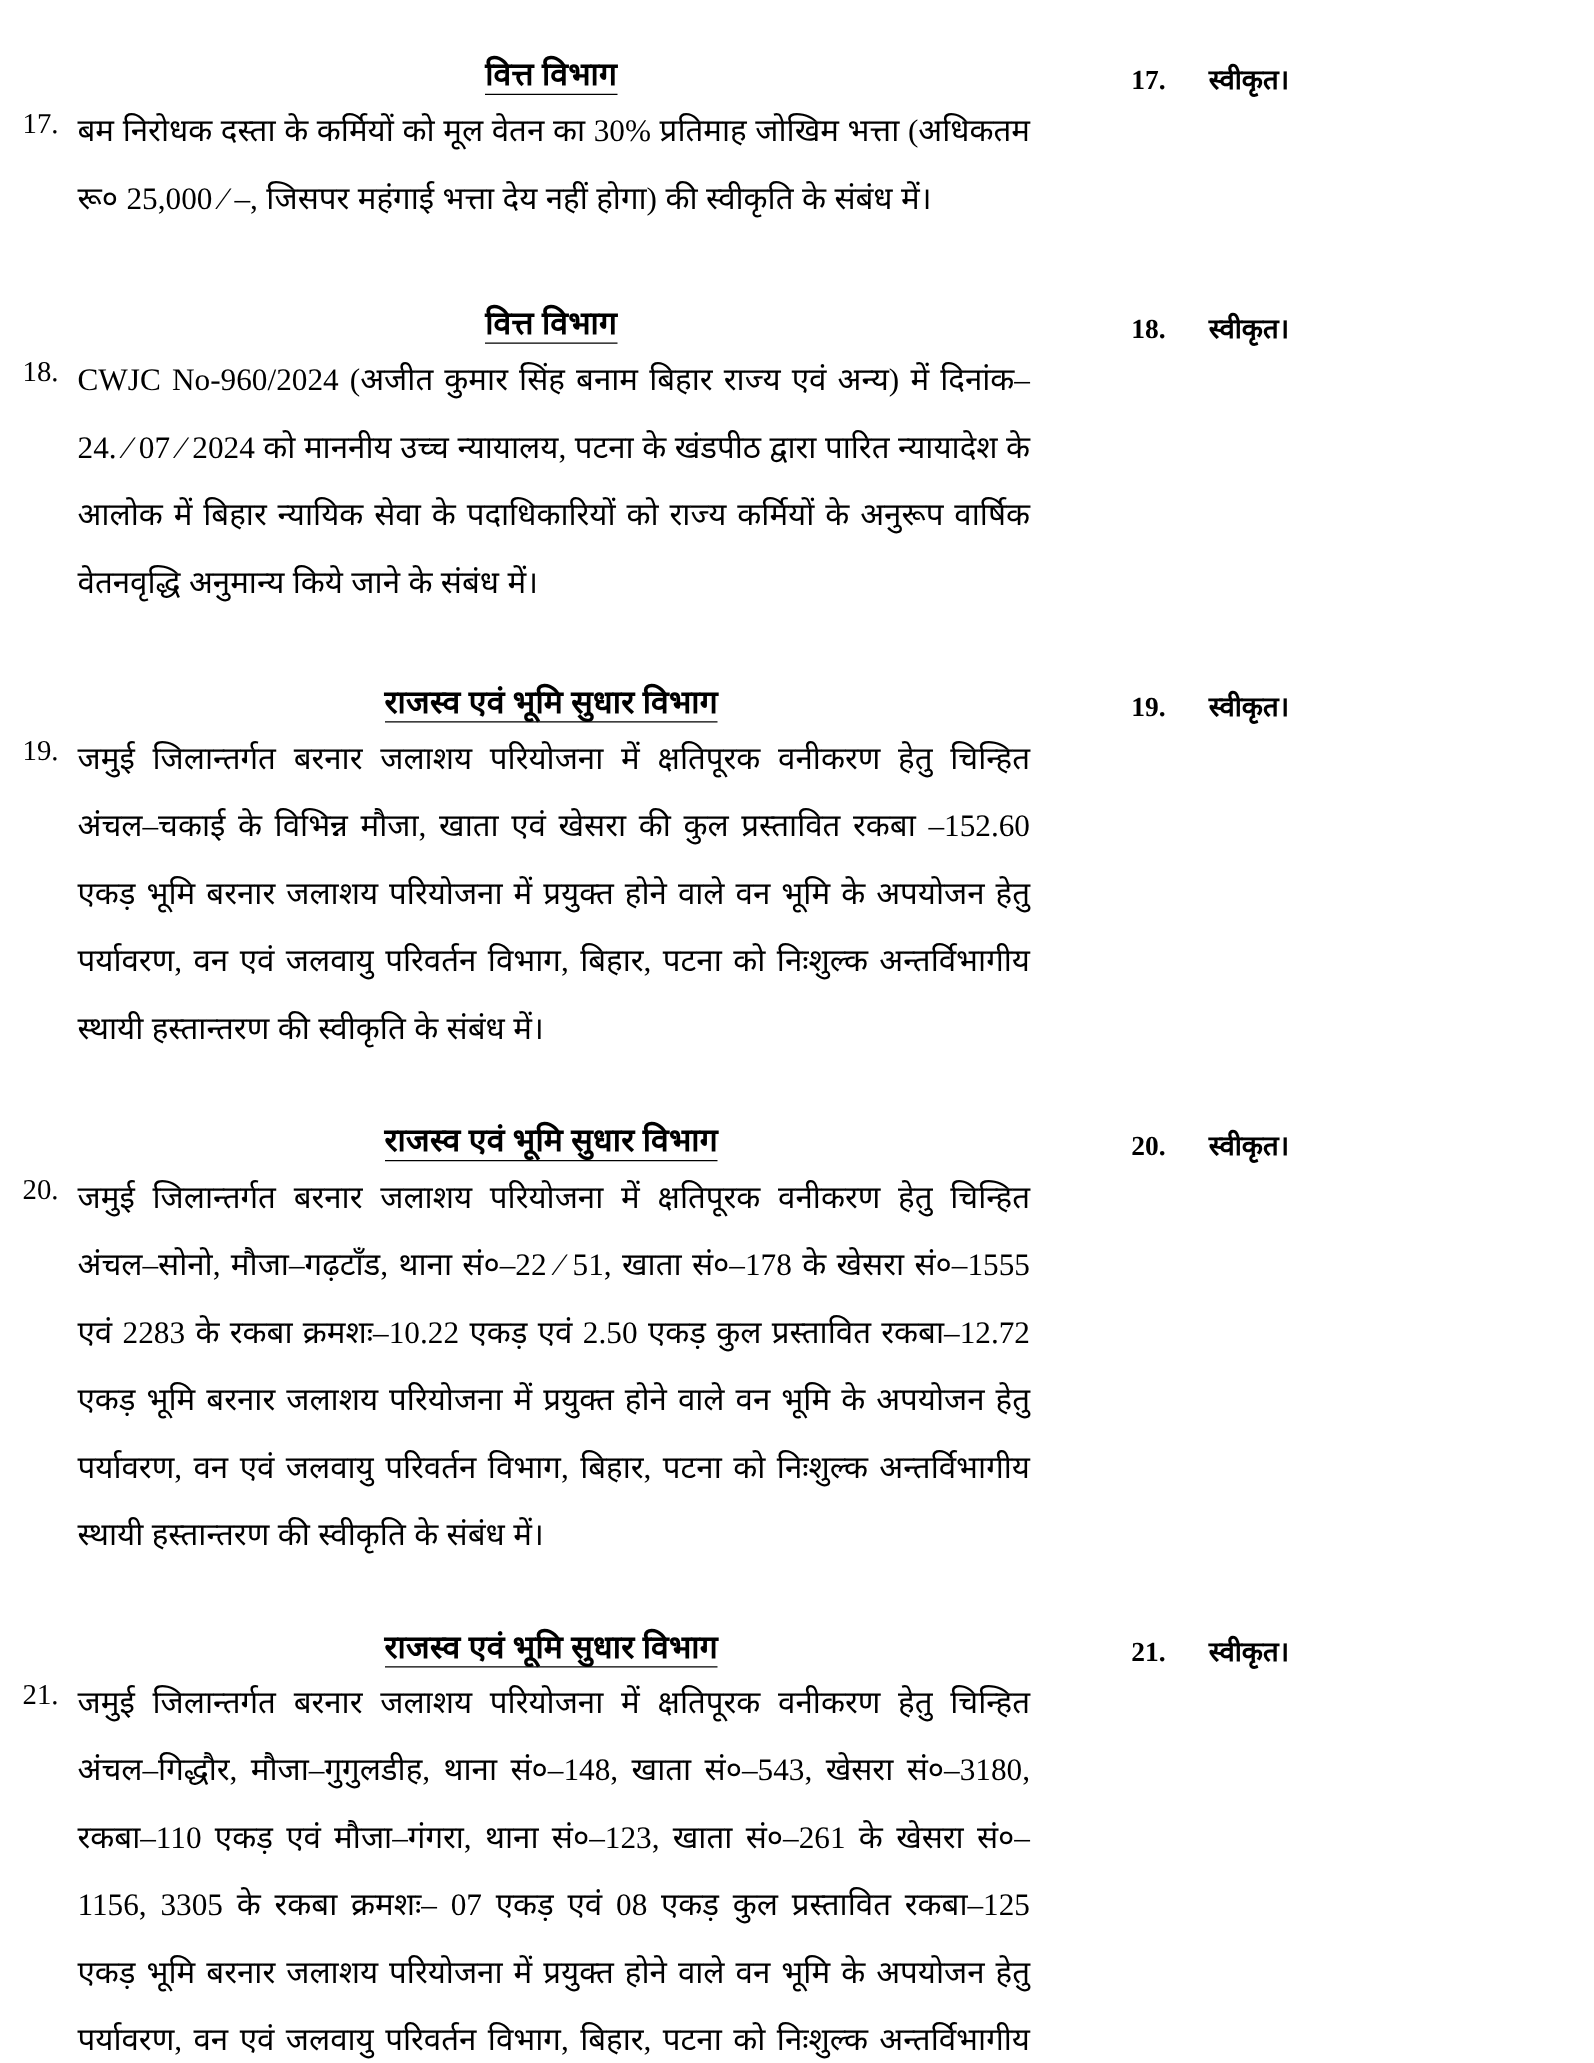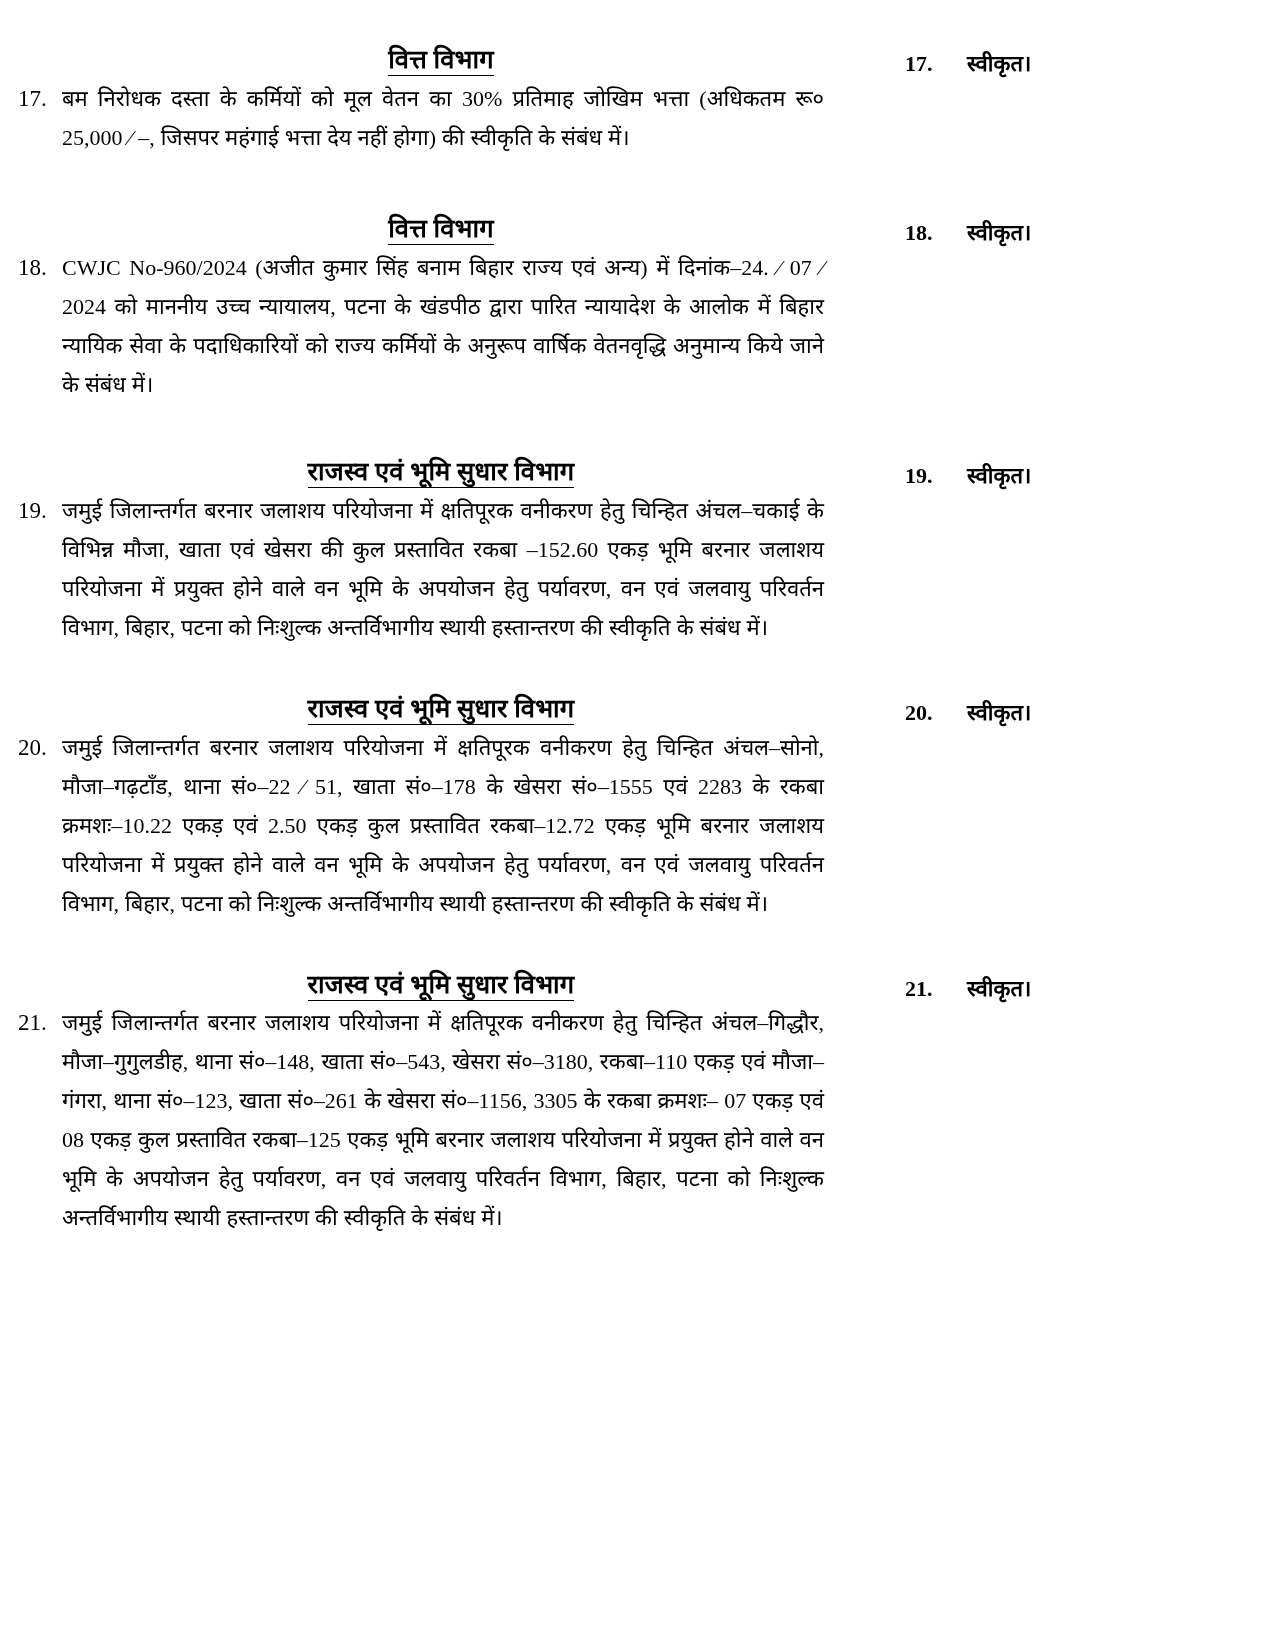--- a/index.html
+++ b/index.html
@@ -73,22 +73,22 @@
     width: 62px;
     flex: 0 0 62px;
     font-size: 23px;
     line-height: 39px;
     text-align: left;
     padding-left: 18px;
     box-sizing: border-box;
   }
   .item-text {
     flex: 1 1 auto;
-    font-size: 22px;
-    line-height: 39px;
+    font-size: 25px;
+    line-height: 54px;
     text-align: justify;
     text-align-last: left;
     padding-right: 56px;
     word-spacing: 0.5px;
   }
 
   
   .dec-row {
     display: flex;
     flex-direction: row;

